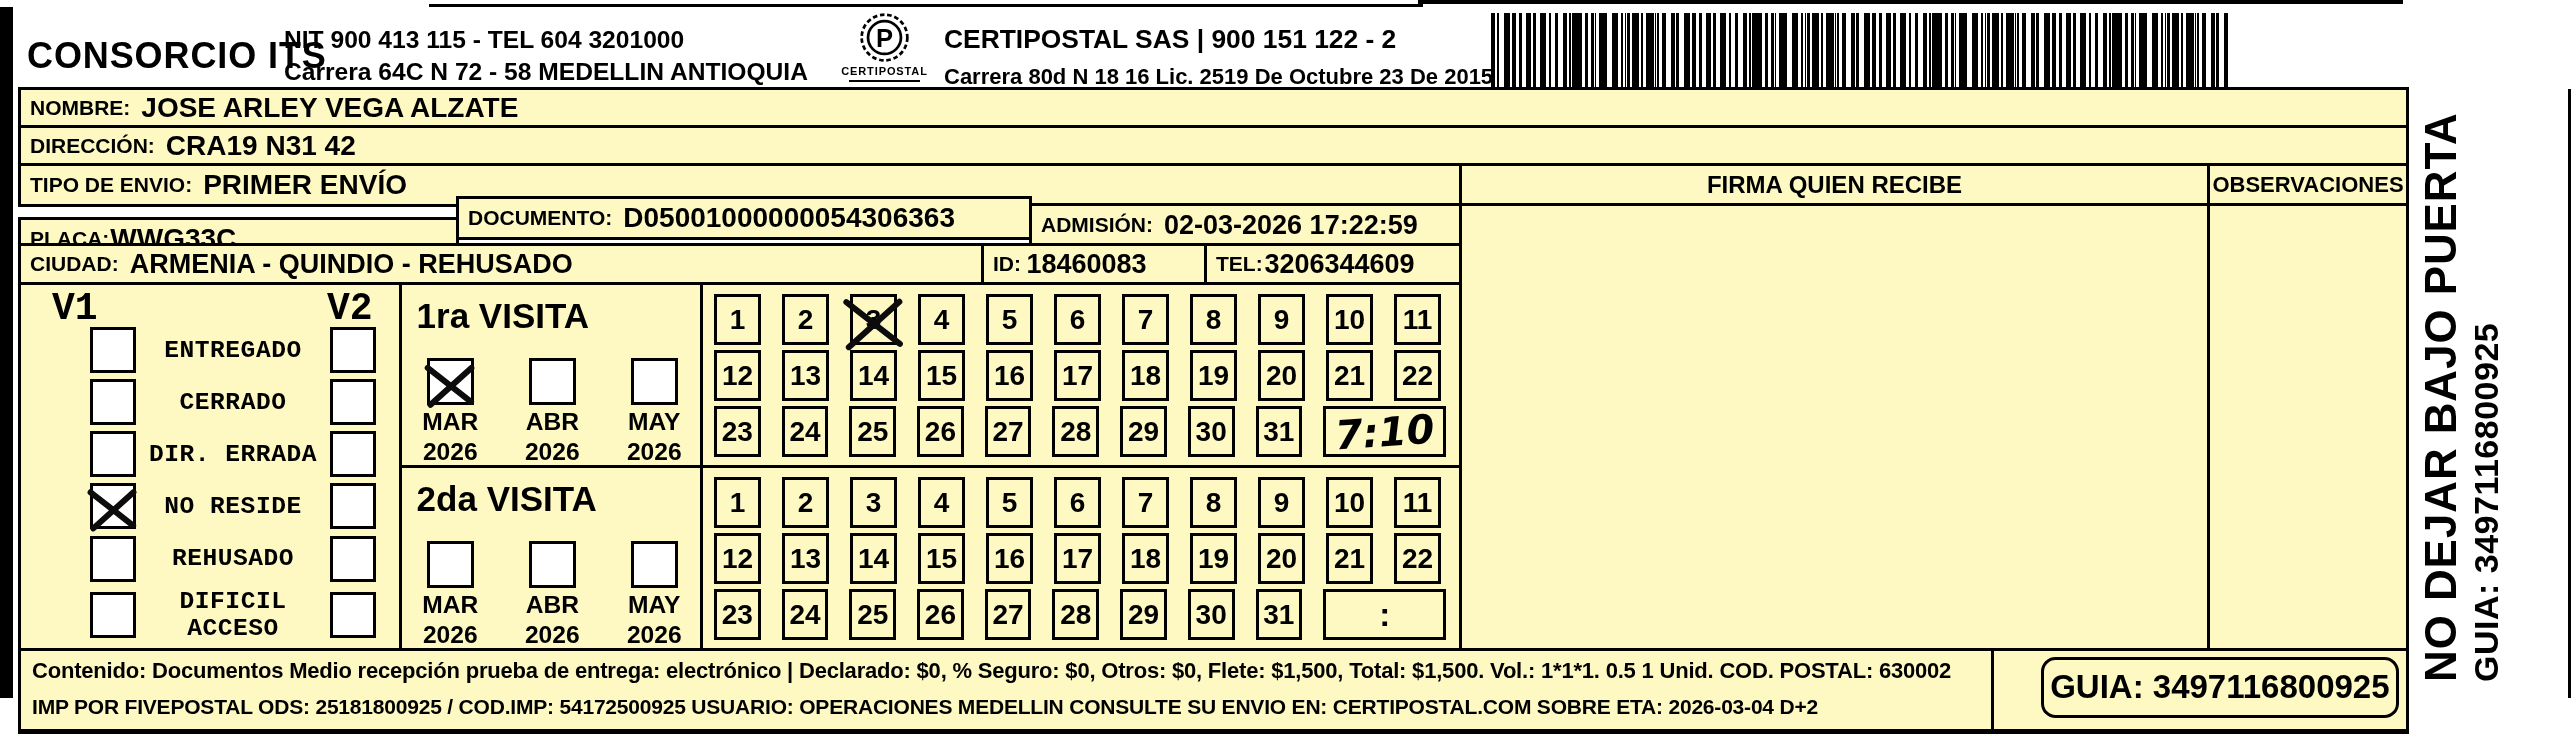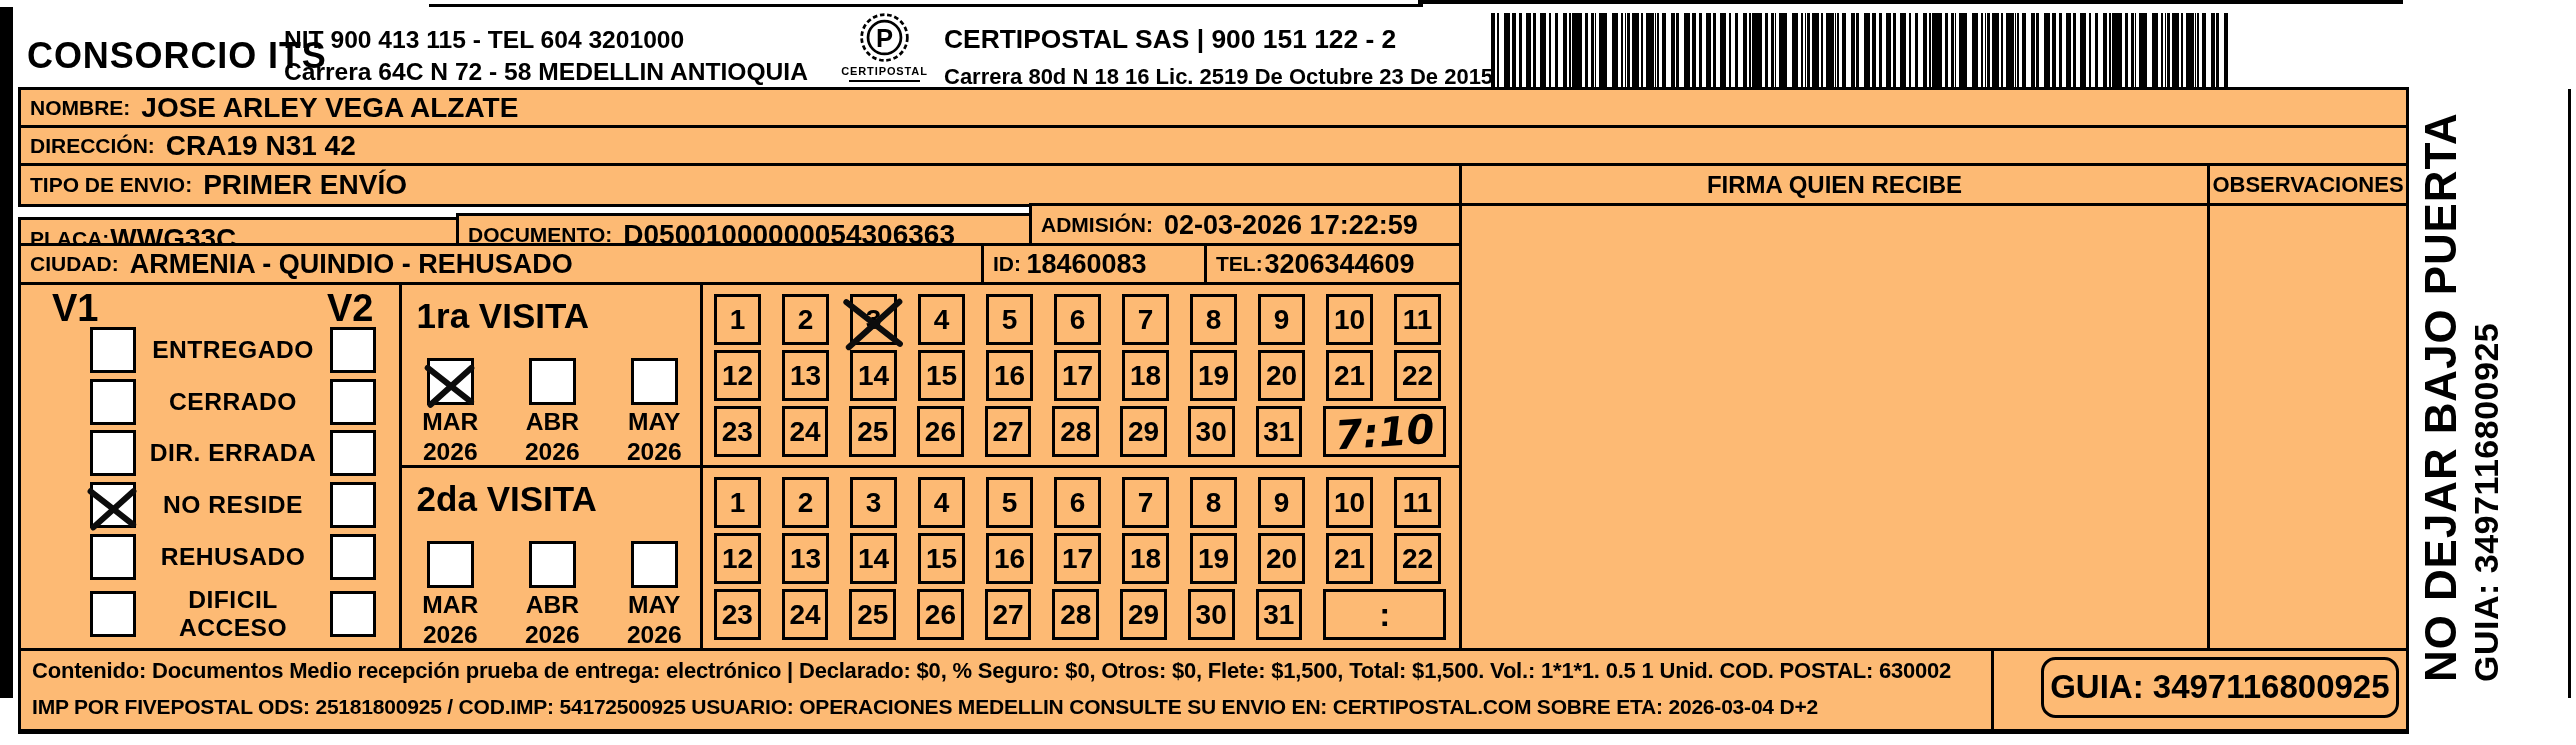--- a/index.html
+++ b/index.html
@@ -15,21 +15,21 @@
   .certi .l2{font-size:22px;margin-top:5.5px;}
   .logo{position:absolute;left:825px;top:11px;width:119px;text-align:center;}
   .logo-name{font-size:11px;font-weight:700;letter-spacing:0.9px;margin-top:-1.8px;}
   .logo-sub{width:71px;height:1.8px;background:#000;margin:2.7px auto 0;}
   .barcode{position:absolute;left:1491px;top:12.8px;width:737px;height:75px;
     background-image:
       repeating-linear-gradient(90deg,#000 0 3.6px,#fff 3.6px 6.4px,#000 6.4px 8.2px,#fff 8.2px 12.8px,#000 12.8px 19px,#fff 19px 22px,#000 22px 24px,#fff 24px 28px,#000 28px 31px,#fff 31px 36px),
       repeating-linear-gradient(90deg,#fff 0 5.5px,#000 5.5px 7.3px,#fff 7.3px 13.7px,#000 13.7px 14.6px,#fff 14.6px 21px,#000 21px 24.6px,#fff 24.6px 30px);
     background-blend-mode:multiply;}
   
-  .cell{position:absolute;border:3.6px solid #000;box-sizing:border-box;background:#fdba74;}
+  .cell{position:absolute;border:3.6px solid #000;box-sizing:border-box;background:#fef9c3;}
   .frow{display:flex;align-items:center;gap:11px;padding-left:9px;white-space:nowrap;overflow:hidden;}
   .flabel{font-size:21px;font-weight:700;}
   .fvalue{font-size:28px;font-weight:700;}
   .hdrcell{display:flex;align-items:center;justify-content:center;font-size:24px;font-weight:700;}
   
   .vhdr{position:absolute;top:1.8px;font-size:38px;font-weight:700;}
   .status-rows{position:absolute;left:0;right:0;top:42px;bottom:7.3px;display:flex;flex-direction:column;
                justify-content:space-between;padding:0 24px;}
   .srow{display:grid;grid-template-columns:46px 1fr 46px;align-items:center;padding-left:45px;}
   .slabel{text-align:center;font-size:24.6px;font-weight:700;letter-spacing:0.5px;}
@@ -108,21 +108,21 @@
     <span class="flabel">TIPO DE ENVIO:</span>
     <span class="fvalue">PRIMER ENVÍO</span>
   </div>
   <div class="cell hdrcell" style="left:1459px;top:163px;width:751px;height:44px;">FIRMA QUIEN RECIBE</div>
   <div class="cell hdrcell" style="left:2207px;top:163px;width:202px;height:44px;font-size:22px;">OBSERVACIONES</div>
 
   <div class="cell frow" style="left:18px;top:217px;width:441px;height:44px;gap:1px;">
     <span class="flabel">PLACA:</span>
     <span class="fvalue">WWG33C</span>
   </div>
-  <div class="cell frow" style="left:456px;top:213px;width:576px;height:44px;">
+  <div class="cell frow" style="left:456px;top:196px;width:576px;height:44px;">
     <span class="flabel">DOCUMENTO:</span>
     <span class="fvalue">D05001000000054306363</span>
   </div>
   <div class="cell frow" style="left:1029px;top:203px;width:434px;height:44px;">
     <span class="flabel">ADMISIÓN:</span>
     <span class="fvalue" style="font-size:27px;">02-03-2026 17:22:59</span>
   </div>
 
   <div class="cell frow" style="left:18px;top:243px;width:967px;height:42px;">
     <span class="flabel">CIUDAD:</span>
@@ -133,21 +133,21 @@
     <span class="fvalue" style="font-size:27px;">18460083</span>
   </div>
   <div class="cell frow" style="left:1204px;top:243px;width:259px;height:42px;gap:1.8px;">
     <span class="flabel">TEL:</span>
     <span class="fvalue" style="font-size:27px;">3206344609</span>
   </div>
 
   <div class="cell" style="left:1459px;top:203px;width:751px;height:449px;"></div>
   <div class="cell" style="left:2207px;top:203px;width:202px;height:449px;"></div>
 
-  <div class="cell" style="left:18px;top:282px;width:385px;height:370px;">
+  <div class="cell" style="left:18px;top:282px;width:385px;height:370px;font-family:Liberation Mono, monospace;">
     <div class="vhdr" style="left:31px;">V1</div>
     <div class="vhdr" style="left:306px;">V2</div>
     <div class="status-rows">
         <div class="srow">
           <div class="cb"></div>
           <div class="slabel">ENTREGADO</div>
           <div class="cb"></div>
         </div>
         <div class="srow">
           <div class="cb"></div>

